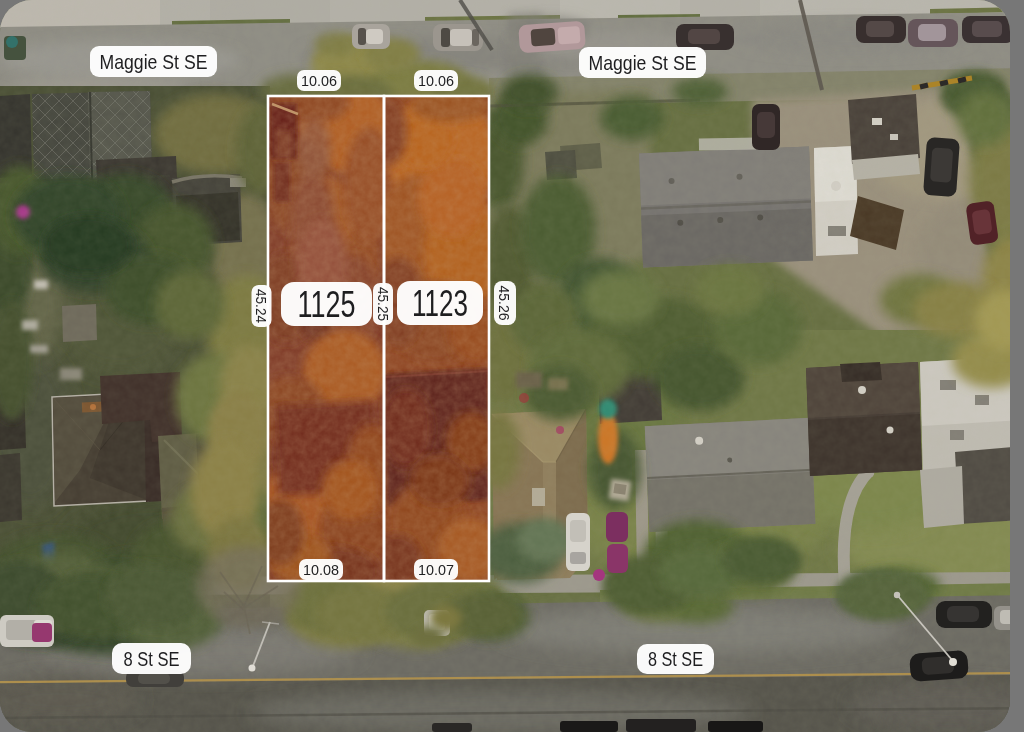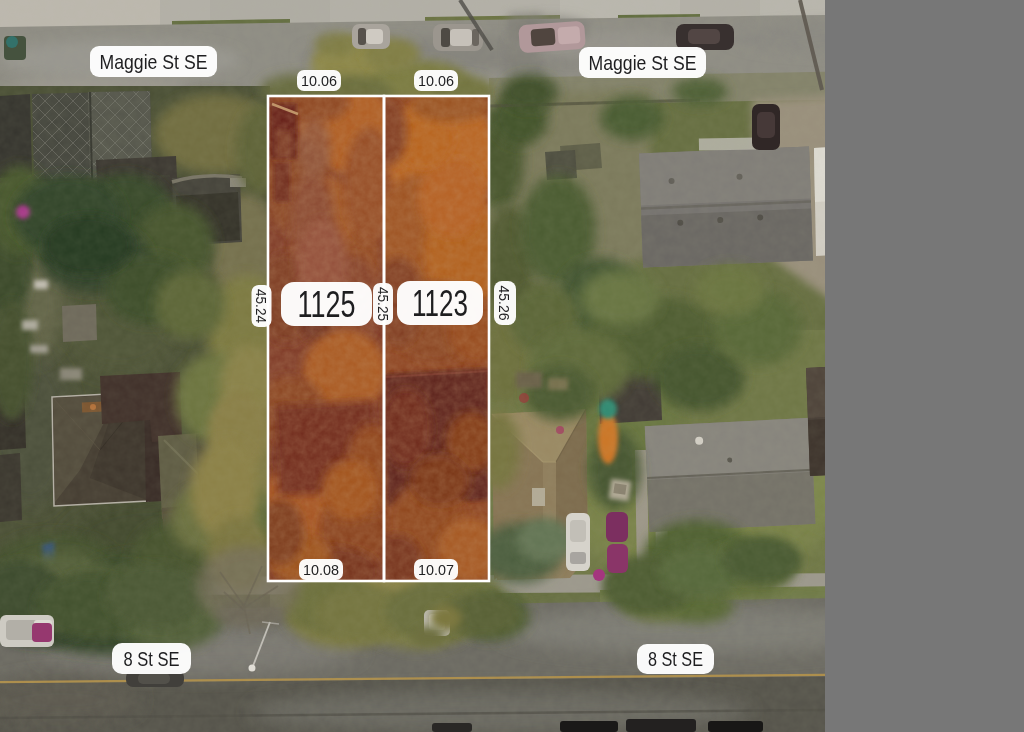--- a/index.html
+++ b/index.html
@@ -1,16 +1,16 @@
 <!DOCTYPE html>
 <html><head>
 <meta charset="utf-8">
 <style>
   html,body{margin:0;padding:0;background:#777;}
-  #stage{position:relative;width:825px;height:732px;overflow:hidden;font-family:"Liberation Sans",sans-serif;}
+  #stage{position:relative;width:1010px;height:732px;overflow:hidden;font-family:"Liberation Sans",sans-serif;border-radius:32px;}
   svg{display:block;}
 </style>
 </head>
 <body>
 <div id="stage">
 <svg width="1024" height="732" viewBox="0 0 1024 732">
 <defs>
   <filter id="b2" x="-40%" y="-40%" width="180%" height="180%">
           <feGaussianBlur stdDeviation="2"></feGaussianBlur>
         </filter>

